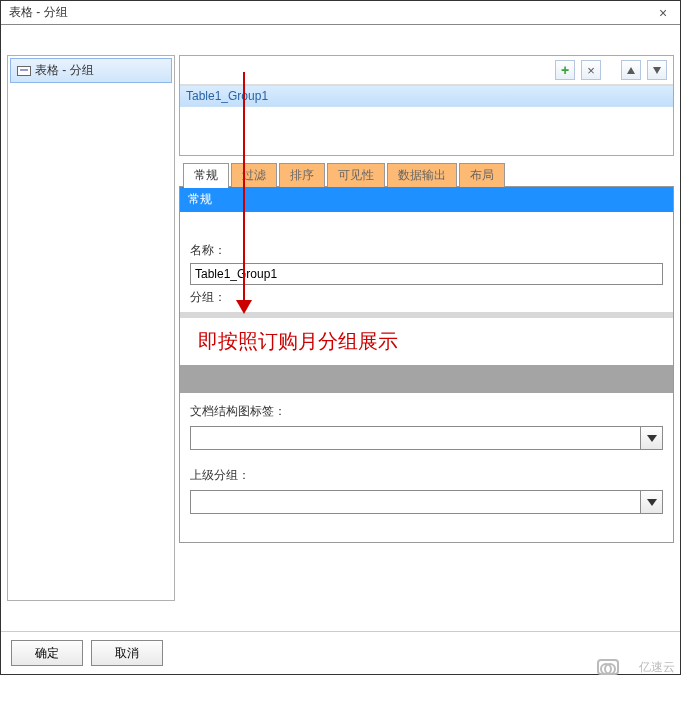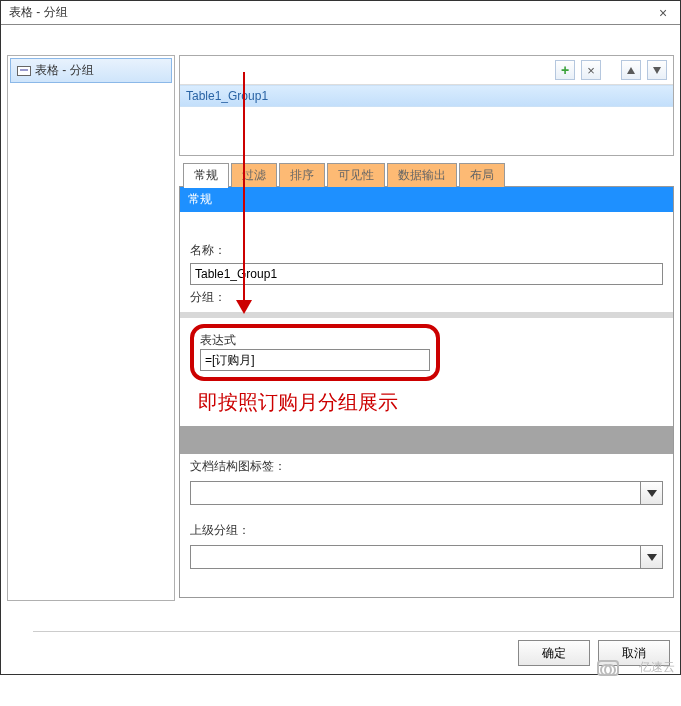--- a/index.html
+++ b/index.html
@@ -44,30 +44,30 @@
     .subhdr { background:#d8d8d8; height:6px; margin: 2px -10px; }
     .annot-box { border: 4px solid #c00; border-radius: 14px; padding: 4px 6px 6px 6px; width: 250px; position: relative; }
     .annot-text { color:#c00; font-size:20px; font-weight: normal; margin: 4px 0 6px 8px; }
     .gray-bar { background:#a4a4a4; height:28px; margin: 0 -10px; }
 
     .combo-row { display:flex; margin-top:2px; }
     .combo { flex:1; height:24px; border:1px solid #8a8a8a; background:#fff; }
     .combo-btn { width:22px; height:24px; border:1px solid #8a8a8a; border-left:none; background:linear-gradient(#fefefe,#e9e9e9); display:flex; align-items:center; justify-content:center; }
     .tri { width:0;height:0;border-left:5px solid transparent;border-right:5px solid transparent;border-top:7px solid #333; }
 
-    .footer { display:flex; justify-content:flex-end; gap:8px; padding: 8px 10px; border-top:1px solid #ccc;margin-left:32px; }
+    .footer { display:flex; justify-content:flex-start; gap:8px; padding: 8px 10px; border-top:1px solid #ccc; }
     .btn { min-width:72px; height:26px; border:1px solid #888; background:linear-gradient(#fdfdfd,#eaeaea); cursor:pointer; }
 
     
     .arrow-annot { position:absolute; left:241px; top:72px; width:6px; height:240px; pointer-events:none; }
     .arrow-line { position:absolute; left:2px; top:0; width:2px; height:230px; background:#c00; }
     .arrow-head { position:absolute; left:-5px; top:228px; width:0;height:0;border-left:8px solid transparent;border-right:8px solid transparent;border-top:14px solid #c00; }
 
     
-    .wmk { position:absolute; right:6px; bottom:30px; color:#bbb; font-size:14px; display:flex; align-items:center; gap:20px; pointer-events:none; }
+    .wmk { position:absolute; right:6px; bottom:30px; color:#bbb; font-size:14px; display:flex; gap:20px; pointer-events:none; }
     .wmk-ico { width:22px; height:16px; border:2px solid #bbb; border-radius:4px; position:relative; }
     .wmk-ico:before,.wmk-ico:after{content:"";position:absolute;border:2px solid #bbb;border-radius:50%;width:8px;height:8px;top:2px;}
     .wmk-ico:before{left:1px}.wmk-ico:after{right:1px}
   </style>
 </head>
 <body>
 
 <div class="dlg">
   <div class="titlebar">
     <span class="titlebar-txt">表格 - 分组</span>
@@ -114,28 +114,24 @@
         </div>
         <div class="panel">
           <div class="sec-hdr">常规</div>
           <div class="sec-body">
             <div style="height:18px"></div>
             <div class="label">名称：</div>
             <input class="txt" value="Table1_Group1" style="">
             <div class="label">分组：</div>
             <div class="subhdr"></div>
 
-            <div class="annot-box">
-              <div class="label">表达式</div>
-              <input class="txt" value="=[订购月]" style="">
-            </div>
             <div class="annot-text">即按照订购月分组展示</div>
             <div class="gray-bar"></div>
 
-            <div class="label" style="">文档结构图标签：</div>
+            <div class="label" style="margin-top:6px">文档结构图标签：</div>
             <div class="combo-row">
               <input class="combo" value="" style="">
               <div class="combo-btn">
                   <span class="tri"></span>
                 </div>
             </div>
 
             <div class="label" style="margin-top:13px">上级分组：</div>
             <div class="combo-row">
               <input class="combo" value="" style="">

